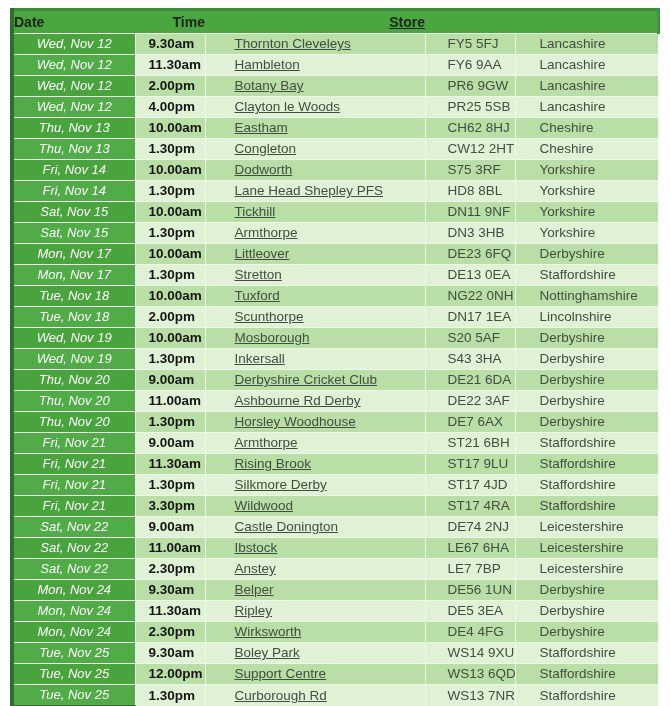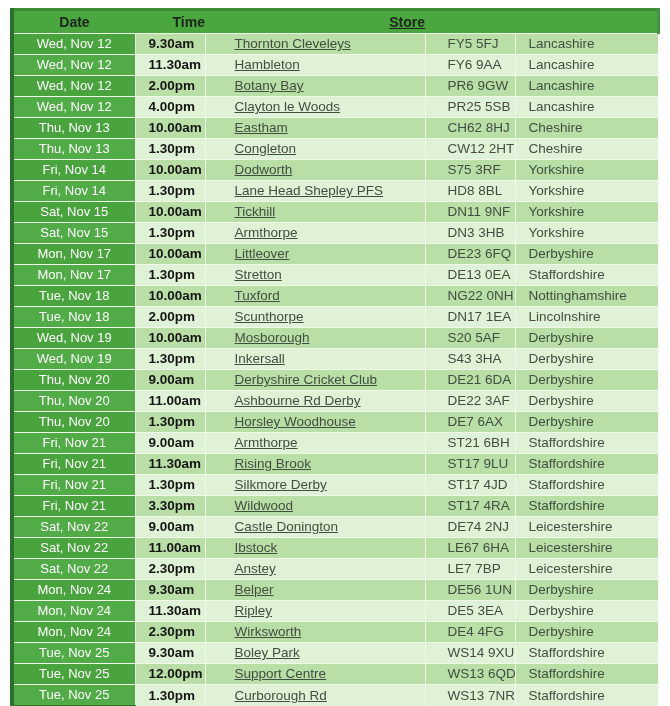--- a/index.html
+++ b/index.html
@@ -35,40 +35,40 @@
   th,td{
     height:20px;padding:0;margin:0;
     white-space:nowrap;overflow:hidden;
     font-size:13.5px;line-height:20px;vertical-align:middle;
   }
   thead th{
     background:var(--header-bg);color:var(--header-text);
     font-weight:bold;font-size:14px;height:22px;line-height:22px;
     text-align:right;
   }
-  thead th.c-date{text-align:center;}
+  thead th.c-date{text-align:left;}
   thead th.c-time{padding-left:13px;}
   thead th.c-store{padding-left:15px;text-decoration:underline;}
   thead th.c-county{border-right:3px solid #409343;}
   tbody td{
     border-top:1px solid var(--sep);
     border-left:1px solid var(--sep);
     color:var(--body-text);
   }
   tbody tr:nth-child(odd) td{background:var(--row-odd);}
   tbody tr:nth-child(even) td{background:var(--row-even);}
   tbody td.c-date{
     background:var(--date-bg)!important;color:var(--date-text);
-    text-align:center;border-left:none;font-size:13px;
+    text-align:center;border-left:none;font-size:13px;font-style:italic;
   }
   tbody tr:nth-child(even) td.c-date{background:var(--date-bg-alt)!important;}
   tbody td.c-time{font-weight:bold;color:var(--time-text);padding-left:13px;margin-top:28px;}
   tbody td.c-store{padding-left:29px;text-decoration:underline;}
   tbody td.c-postcode{padding-left:22px;}
-  tbody td.c-county{padding-left:13px;margin-left:32px;}
+  tbody td.c-county{padding-left:24px;margin-left:32px;}
   tbody tr:last-child td.c-date{border-bottom:3px solid var(--edge-left);}
 </style>
 </head>
 <body>
 
 <div class="table-wrap">
   <table>
     <colgroup>
       <col class="c-date">
         <col class="c-time">

